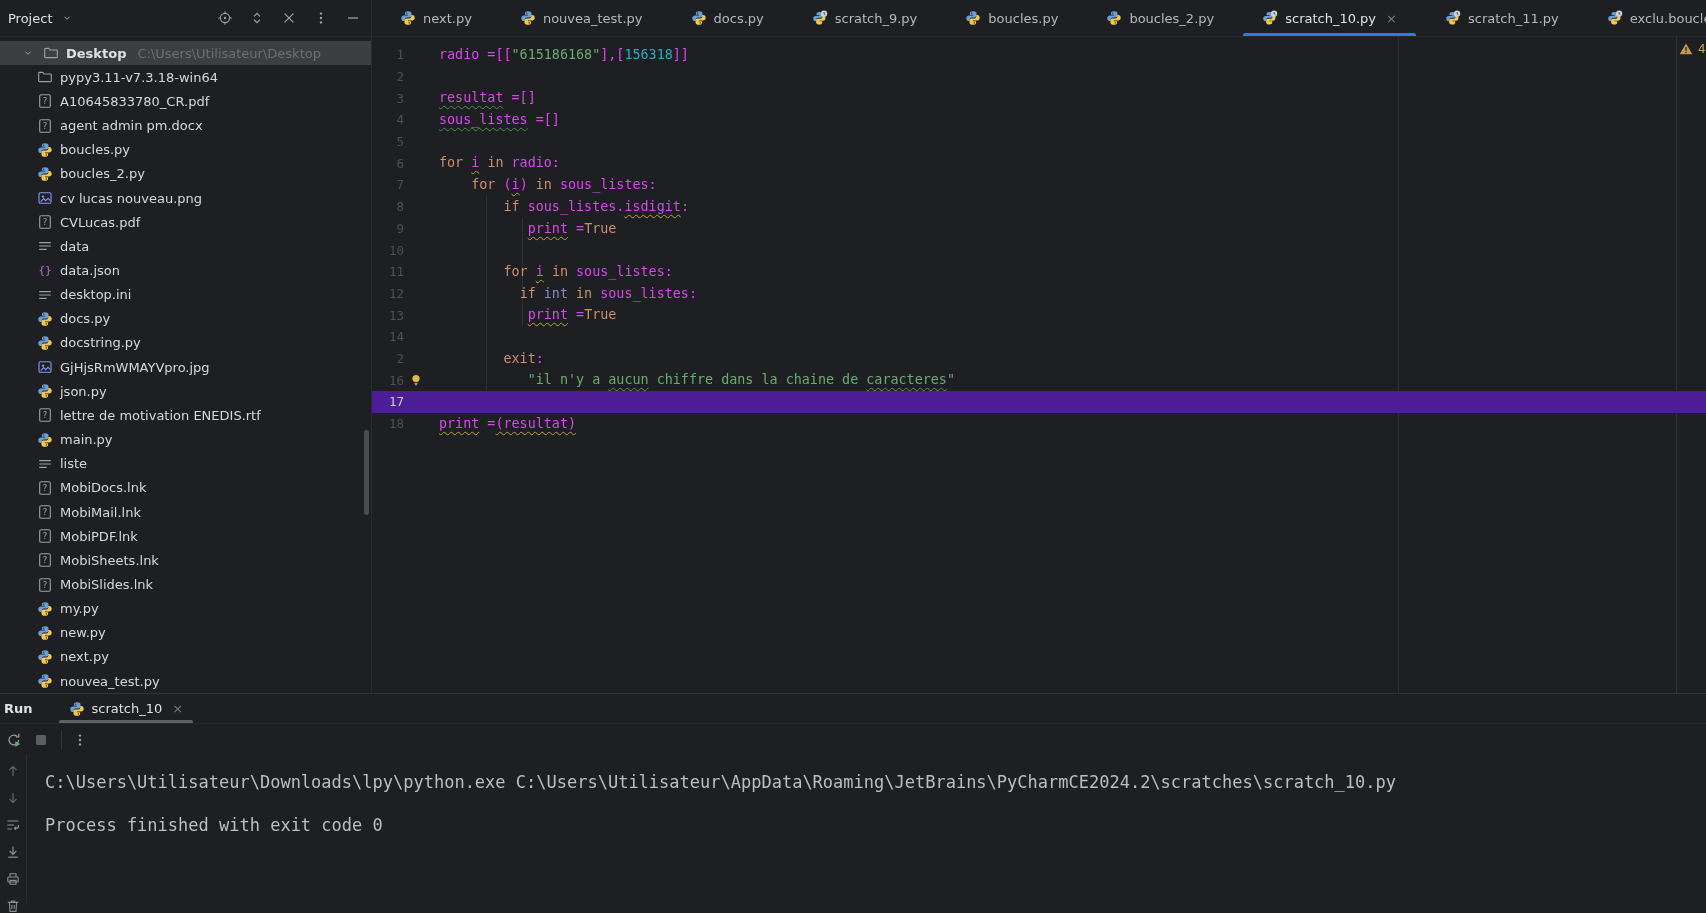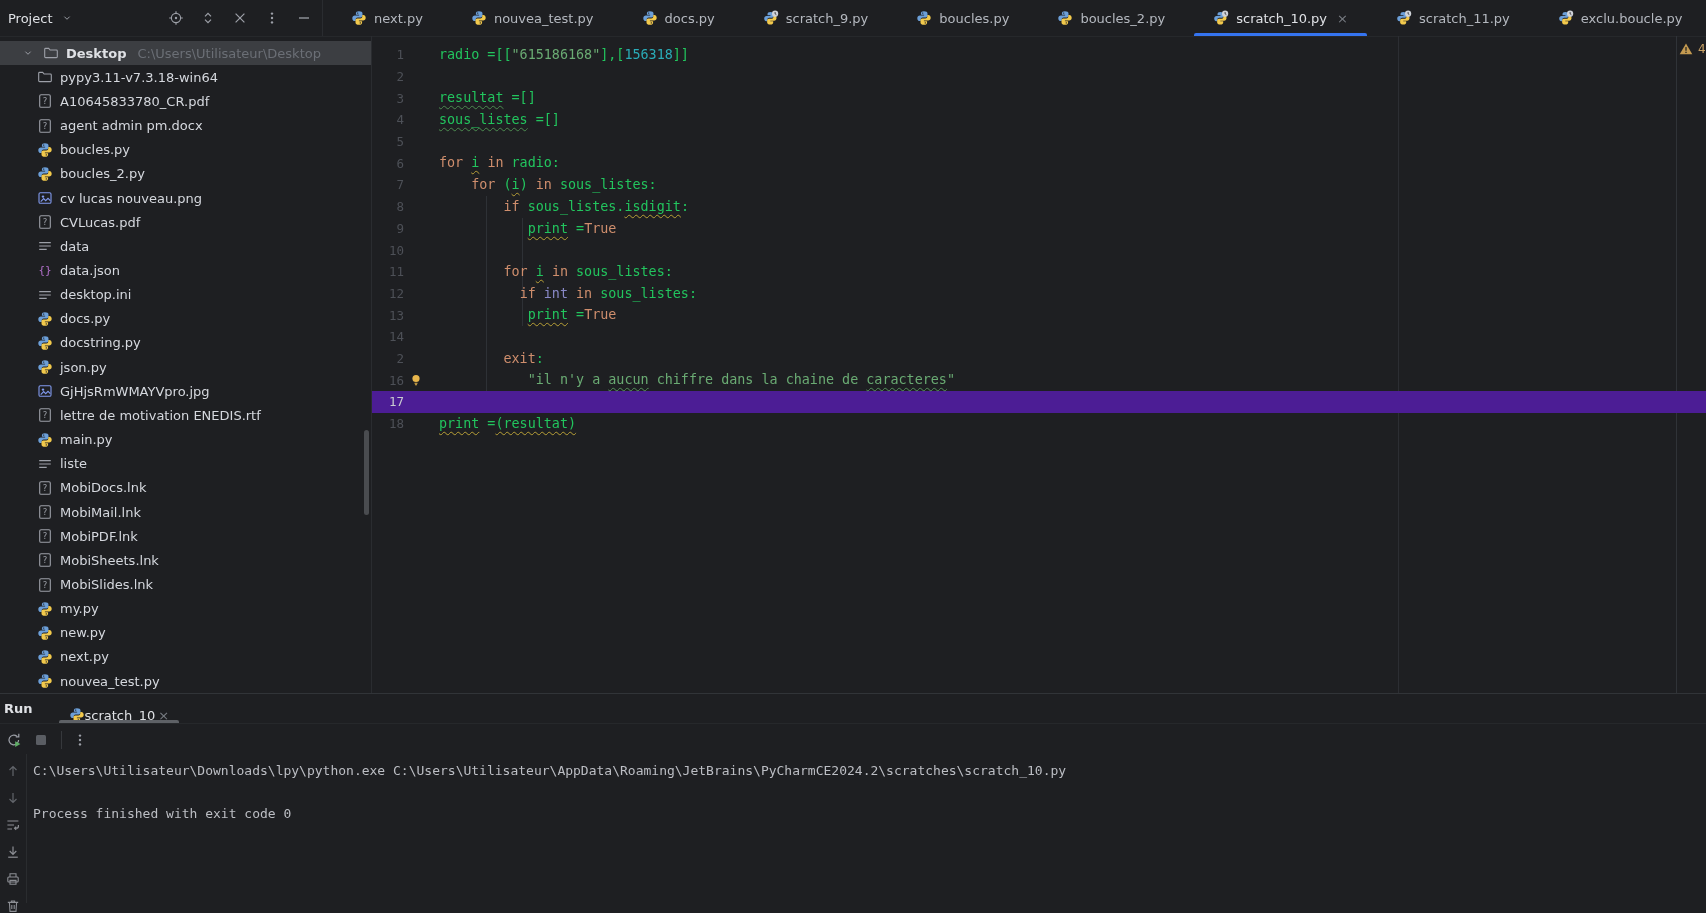--- a/index.html
+++ b/index.html
@@ -2,21 +2,21 @@
 <html><head>
 <meta charset="utf-8">
 <style>
   html,body{margin:0;padding:0;background:#1e1f22;}
   #app{position:relative;width:1706px;height:913px;background:#1e1f22;overflow:hidden;
        font-family:"DejaVu Sans","Liberation Sans",sans-serif;color:#bcbec4;}
   .mono{font-family:"DejaVu Sans Mono","Liberation Mono",monospace;}
 
   
   #topbar{position:absolute;left:0;top:0;width:1706px;height:36px;display:flex;border-bottom:1px solid #26282b;}
-  #proj-header{width:323px;box-sizing:border-box;display:flex;align-items:center;padding:0 10px 0 8px;gap:5px;border-right:1px solid #2a2c30;}
+  #proj-header{width:372px;box-sizing:border-box;display:flex;align-items:center;padding:0 10px 0 8px;gap:5px;border-right:1px solid #2a2c30;}
   #proj-title{font-size:13px;color:#dfe1e5;}
   #proj-header .spacer{flex:1;}
   .hicon{width:16px;height:16px;display:inline-flex;align-items:center;justify-content:center;margin-left:11px;}
   .hicon svg{width:16px;height:16px;}
   #tabs{flex:1;display:flex;align-items:stretch;overflow:hidden;padding-left:4px;}
   .tab{position:relative;display:flex;align-items:center;gap:7px;padding:0 24px;font-size:13px;color:#b4b8bf;cursor:default;white-space:nowrap;}
   .tab.active{color:#dfe1e5;}
   .tab.active::after{content:"";position:absolute;left:5px;right:5px;bottom:0;height:3px;background:#3574f0;border-radius:2px 2px 0 0;}
   .tclose{color:#787c83;font-size:13px;margin-left:3px;}
 
@@ -35,41 +35,41 @@
   .vguide{position:absolute;top:0;height:657px;width:1px;background:#2c2e33;}
   #vg1{left:1026px;} #vg2{left:1304px;background:#303338;}
   .iguide{position:absolute;width:1px;background:#2e3136;}
   #codearea{position:absolute;left:0;top:8px;width:100%;}
   .crow{display:flex;height:21.7px;align-items:center;}
   .crow.caret{background:#4c1d95;}
   .ln{width:32px;text-align:right;font-size:12.5px;color:#4d5057;font-family:"DejaVu Sans Mono",monospace;flex:0 0 32px;}
   .crow.caret .ln{color:#c9ccd1;}
   .gslot{width:35px;flex:0 0 35px;display:flex;align-items:center;padding-left:4px;box-sizing:border-box;}
   .ctext{white-space:pre;font-size:13.4px;line-height:21.7px;font-family:"DejaVu Sans Mono","Liberation Mono",monospace;}
-  .d{color:#22c55e;} .k{color:#cf8e6d;} .s{color:#6aab73;} .n{color:#2aacb8;} .b{color:#8888c6;}
+  .d{color:#d946ef;} .k{color:#cf8e6d;} .s{color:#6aab73;} .n{color:#2aacb8;} .b{color:#8888c6;}
   .wy{text-decoration:underline wavy #b8a037;text-decoration-thickness:1px;text-underline-offset:3px;}
   .wg{text-decoration:underline wavy #549159;text-decoration-thickness:1px;text-underline-offset:3px;}
   .tg{text-decoration:underline wavy #4c8a50;text-decoration-thickness:1px;text-underline-offset:3px;}
   #warn-widget{position:absolute;left:1306px;top:5px;display:flex;align-items:center;gap:4px;font-size:12px;color:#c8a164;}
   #warn-widget svg{width:14px;height:14px;}
 
   
   #runpanel{position:absolute;left:0;top:693px;width:1706px;height:210px;border-top:1px solid #313438;box-sizing:border-box;}
   #run-header{height:29px;display:flex;align-items:center;border-bottom:1px solid #26282b;}
   #run-title{margin-left:4px;font-size:13px;font-weight:600;color:#dfe1e5;}
-  #run-tab{margin-left:26px;position:relative;height:100%;display:flex;align-items:flex-end;padding:0 10px;font-size:13px;color:#dfe1e5;}
+  #run-tab{margin-left:26px;position:relative;height:100%;display:flex;align-items:center;gap:7px;padding:0 10px;font-size:13px;color:#dfe1e5;}
   #run-tab::after{content:"";position:absolute;left:0;right:0;bottom:0;height:3px;background:#5e6166;border-radius:2px 2px 0 0;}
   #run-toolbar{height:31px;display:flex;align-items:center;padding-left:5px;}
   #run-toolbar .ticon{width:18px;height:18px;display:inline-flex;align-items:center;justify-content:center;margin-right:9px;}
   #run-toolbar .ticon svg{width:16px;height:16px;}
   .vsep{width:1px;height:18px;background:#36383c;margin:0 9px 0 2px;}
   #console{position:absolute;left:0;top:60px;right:0;bottom:0;}
   #cgutter{position:absolute;left:0;top:0;bottom:0;width:27px;border-right:1px solid #2a2c2f;display:flex;flex-direction:column;align-items:center;padding-top:9px;gap:11px;box-sizing:border-box;}
   #cgutter .fi svg{width:16px;height:16px;}
-  #cout{position:absolute;left:33px;top:6px;right:10px;font-size:13px;line-height:21.5px;color:#bcbec4;white-space:pre;margin:0;}
+  #cout{position:absolute;left:33px;top:6px;right:10px;font-size:17px;line-height:21.5px;color:#bcbec4;white-space:pre;margin:12px;}
   .fi{display:inline-flex;width:16px;height:16px;align-items:center;justify-content:center;}
   .fi svg{width:16px;height:16px;}
 </style>
 </head>
 <body>
 
 <div id="app">
 
   <div id="topbar">
     <div id="proj-header">
@@ -330,35 +330,35 @@
               <svg viewBox="0 0 16 16">
                 <path fill="#6c9fd8" d="M7.9 1.2c-1.9 0-3 .9-3 2.3v1.3h3.2v.6H3.9c-1.5 0-2.6 1-2.6 2.8 0 1.7 1 2.9 2.4 2.9h1V9.4c0-1.1.9-2 2-2h3.1c1 0 1.7-.8 1.7-1.8V3.5c0-1.4-1.2-2.3-3.6-2.3zM6.7 2.4a.7.7 0 1 1 0 1.4.7.7 0 0 1 0-1.4z"></path>
                 <path fill="#f2c94c" d="M8.1 14.8c1.9 0 3-.9 3-2.3v-1.3H7.9v-.6h4.2c1.5 0 2.6-1 2.6-2.8 0-1.7-1-2.9-2.4-2.9h-1v1.7c0 1.1-.9 2-2 2H6.2c-1 0-1.7.8-1.7 1.8v2.1c0 1.4 1.2 2.3 3.6 2.3zM9.3 13.6a.7.7 0 1 1 0-1.4.7.7 0 0 1 0 1.4z"></path>
               </svg>
             </span>
             <span>docstring.py</span>
           </div>
           <div class="trow">
             <span class="fi">
               <svg viewBox="0 0 16 16">
-                <path fill="#6c9fd8" d="M7.9 1.2c-1.9 0-3 .9-3 2.3v1.3h3.2v.6H3.9c-1.5 0-2.6 1-2.6 2.8 0 1.7 1 2.9 2.4 2.9h1V9.4c0-1.1.9-2 2-2h3.1c1 0 1.7-.8 1.7-1.8V3.5c0-1.4-1.2-2.3-3.6-2.3zM6.7 2.4a.7.7 0 1 1 0 1.4.7.7 0 0 1 0-1.4z"></path>
-                <path fill="#f2c94c" d="M8.1 14.8c1.9 0 3-.9 3-2.3v-1.3H7.9v-.6h4.2c1.5 0 2.6-1 2.6-2.8 0-1.7-1-2.9-2.4-2.9h-1v1.7c0 1.1-.9 2-2 2H6.2c-1 0-1.7.8-1.7 1.8v2.1c0 1.4 1.2 2.3 3.6 2.3zM9.3 13.6a.7.7 0 1 1 0-1.4.7.7 0 0 1 0 1.4z"></path>
-              </svg>
-            </span>
-            <span>json.py</span>
-          </div>
-          <div class="trow">
-            <span class="fi">
-              <svg viewBox="0 0 16 16">
                 <rect x="2" y="2.7" width="12" height="10.6" rx="1.4" fill="none" stroke="#829bef" stroke-width="1.1"></rect>
                 <circle cx="6" cy="6.6" r="1.2" fill="#829bef"></circle>
                 <path d="M3.7 11.6l3-3 2 2 2.3-2.3 2.3 2.3" fill="none" stroke="#829bef" stroke-width="1.1"></path>
               </svg>
             </span>
             <span>GjHjsRmWMAYVpro.jpg</span>
+          </div>
+          <div class="trow">
+            <span class="fi">
+              <svg viewBox="0 0 16 16">
+                <path fill="#6c9fd8" d="M7.9 1.2c-1.9 0-3 .9-3 2.3v1.3h3.2v.6H3.9c-1.5 0-2.6 1-2.6 2.8 0 1.7 1 2.9 2.4 2.9h1V9.4c0-1.1.9-2 2-2h3.1c1 0 1.7-.8 1.7-1.8V3.5c0-1.4-1.2-2.3-3.6-2.3zM6.7 2.4a.7.7 0 1 1 0 1.4.7.7 0 0 1 0-1.4z"></path>
+                <path fill="#f2c94c" d="M8.1 14.8c1.9 0 3-.9 3-2.3v-1.3H7.9v-.6h4.2c1.5 0 2.6-1 2.6-2.8 0-1.7-1-2.9-2.4-2.9h-1v1.7c0 1.1-.9 2-2 2H6.2c-1 0-1.7.8-1.7 1.8v2.1c0 1.4 1.2 2.3 3.6 2.3zM9.3 13.6a.7.7 0 1 1 0-1.4.7.7 0 0 1 0 1.4z"></path>
+              </svg>
+            </span>
+            <span>json.py</span>
           </div>
           <div class="trow">
             <span class="fi">
               <svg viewBox="0 0 16 16">
                 <rect x="2.7" y="1.7" width="10.6" height="12.6" rx="1.4" fill="none" stroke="#9da0a8" stroke-width="1.1"></rect>
                 <text x="8" y="11.2" font-size="8.5" fill="#9da0a8" text-anchor="middle" font-family="DejaVu Sans">?</text>
               </svg>
             </span>
             <span>lettre de motivation ENEDIS.rtf</span>
           </div>

